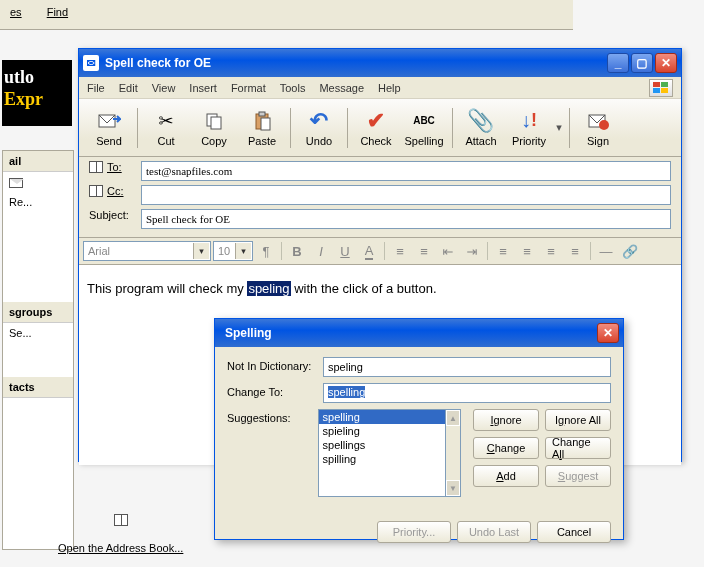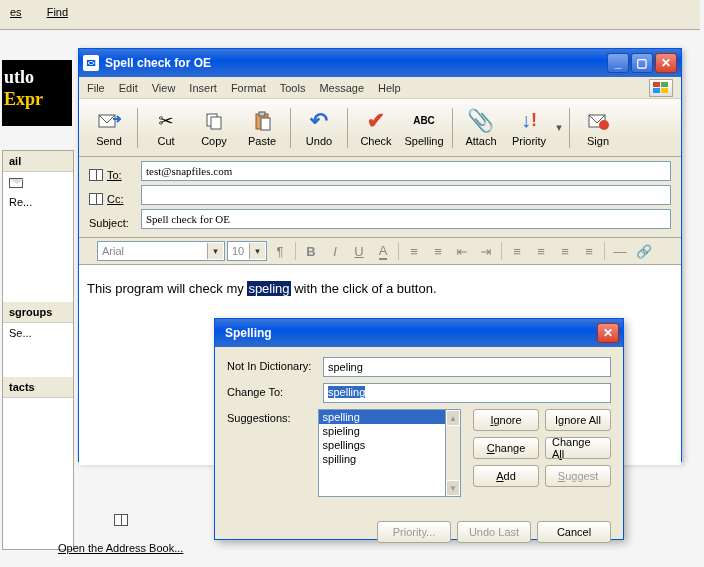--- a/index.html
+++ b/index.html
@@ -1,20 +1,20 @@
 <!DOCTYPE html>
 <html><head>
 <meta charset="utf-8">
 <style>
 * { box-sizing: border-box; margin: 0; padding: 0; }
 body { font-family: Tahoma, Arial, sans-serif; font-size: 11px; background: #fff; width: 704px; height: 567px; position: relative; overflow: hidden; }
 
 
 .bg-layer { position: absolute; top: 0; left: 0; width: 704px; height: 567px; background: #f5f5f5; z-index: 1; }
-.bg-topbar { position: absolute; top: 0; left: 0; width: 700px; height: 30px; background: #ece9d8; border-bottom: 1px solid #aca899; padding: 6px 10px; }
+.bg-topbar { position: absolute; top: 0; left: 0; width: 573px; height: 30px; background: #ece9d8; border-bottom: 1px solid #aca899; padding: 6px 10px; }
 .bg-topbar span { margin-right: 22px; text-decoration: underline; }
 .bg-logo { position: absolute; top: 60px; left: 2px; width: 70px; height: 66px; background: #000; color: #fff; font-family: Tahoma; font-weight: bold; font-size: 18px; line-height: 22px; padding: 6px 2px; overflow: hidden; }
 .bg-logo .yellow { color: #ffcc00; }
 .bg-sidebar { position: absolute; top: 150px; left: 2px; width: 72px; height: 400px; background: #fff; border: 1px solid #aca899; }
 .bg-sidebar .section { padding: 4px 6px; border-bottom: 1px solid #ccc; background: #ece9d8; font-weight: bold; }
 .bg-sidebar .item { padding: 4px 6px; cursor: pointer; }
 .bg-env { display: inline-block; width: 14px; height: 10px; border: 1px solid #555; background: #fff; margin-right: 3px; vertical-align: middle; position: relative; }
 .bg-env:after { content: ""; position: absolute; top: 0; left: 0; border-left: 7px solid transparent; border-right: 7px solid transparent; border-top: 5px solid #ddd; }
 
 
@@ -30,28 +30,28 @@
 .menubar .oe-corner { margin-left: auto; width: 24px; height: 18px; background: linear-gradient(#fff,#e0e0e0); border: 1px solid #aca899; display:flex; align-items:center; justify-content:center; }
 
 .toolbar { height: 58px; background: linear-gradient(#fcfbfa,#ece9d8 70%); border-bottom: 1px solid #aca899; display: flex; align-items: center; padding: 2px 6px; gap: 0; }
 .tb-btn { width: 48px; height: 52px; display: flex; flex-direction: column; align-items: center; justify-content: center; cursor: pointer; border-radius: 3px; }
 .tb-sep { width: 1px; height: 40px; background: #aca899; margin: 0 4px; }
 .tb-icon { width: 24px; height: 24px; display: flex; align-items: center; justify-content: center; font-size: 18px; }
 .tb-label { font-size: 11px; margin-top: 2px; }
 .tb-drop { width: 12px; display: flex; align-items: center; justify-content: center; color: #555; cursor: pointer; }
 
 .header-fields { padding: 4px 10px; background: #ece9d8; }
-.field-row { display: flex; align-items: flex-end; margin-bottom: 4px; }
+.field-row { display: flex; align-items: flex-start; margin-bottom: 4px; }
 .field-label { width: 52px; display: flex; align-items: center; gap: 4px; text-decoration: underline; cursor: pointer; }
 .field-label.nolink { text-decoration: none; cursor: default; }
 .book-icon { width: 14px; height: 12px; background: #fff; border: 1px solid #555; position: relative; display: inline-block; }
 .book-icon:before { content: ""; position: absolute; left: 6px; top: 0; bottom: 0; width: 1px; background: #555; }
 .field-input { flex: 1; height: 20px; border: 1px solid #7f9db9; background: #fff; padding: 2px 4px; font-family: Tahoma; font-size: 11px; }
 
-.format-bar { height: 28px; background: #ece9d8; border-top: 1px solid #aca899; border-bottom: 1px solid #aca899; display: flex; align-items: center; padding: 0 18px; gap: 2px; }
+.format-bar { height: 28px; background: #ece9d8; border-top: 1px solid #aca899; border-bottom: 1px solid #aca899; display: flex; align-items: center; padding: 0 4px; gap: 2px; }
 .fb-combo { height: 20px; border: 1px solid #7f9db9; background: #fff; display: flex; align-items: center; padding: 0 4px; color: #888; position: relative; }
 .fb-combo.font { width: 128px; }
 .fb-combo.size { width: 40px; }
 .fb-combo .arrow { position: absolute; right: 1px; top: 1px; bottom: 1px; width: 16px; background: #ece9d8; border-left: 1px solid #aca899; display: flex; align-items: center; justify-content: center; font-size: 9px; color: #333; }
 .fb-btn { width: 22px; height: 22px; display: flex; align-items: center; justify-content: center; color: #888; cursor: pointer; font-size: 13px; }
 .fb-sep { width: 1px; height: 18px; background: #c0c0b0; margin: 0 2px; }
 
 .body-area { background: #fff; height: 200px; padding: 16px 8px; font-family: Arial; font-size: 13px; }
 .body-area .highlight { background: #0a246a; color: #fff; padding: 0 1px; }
 

